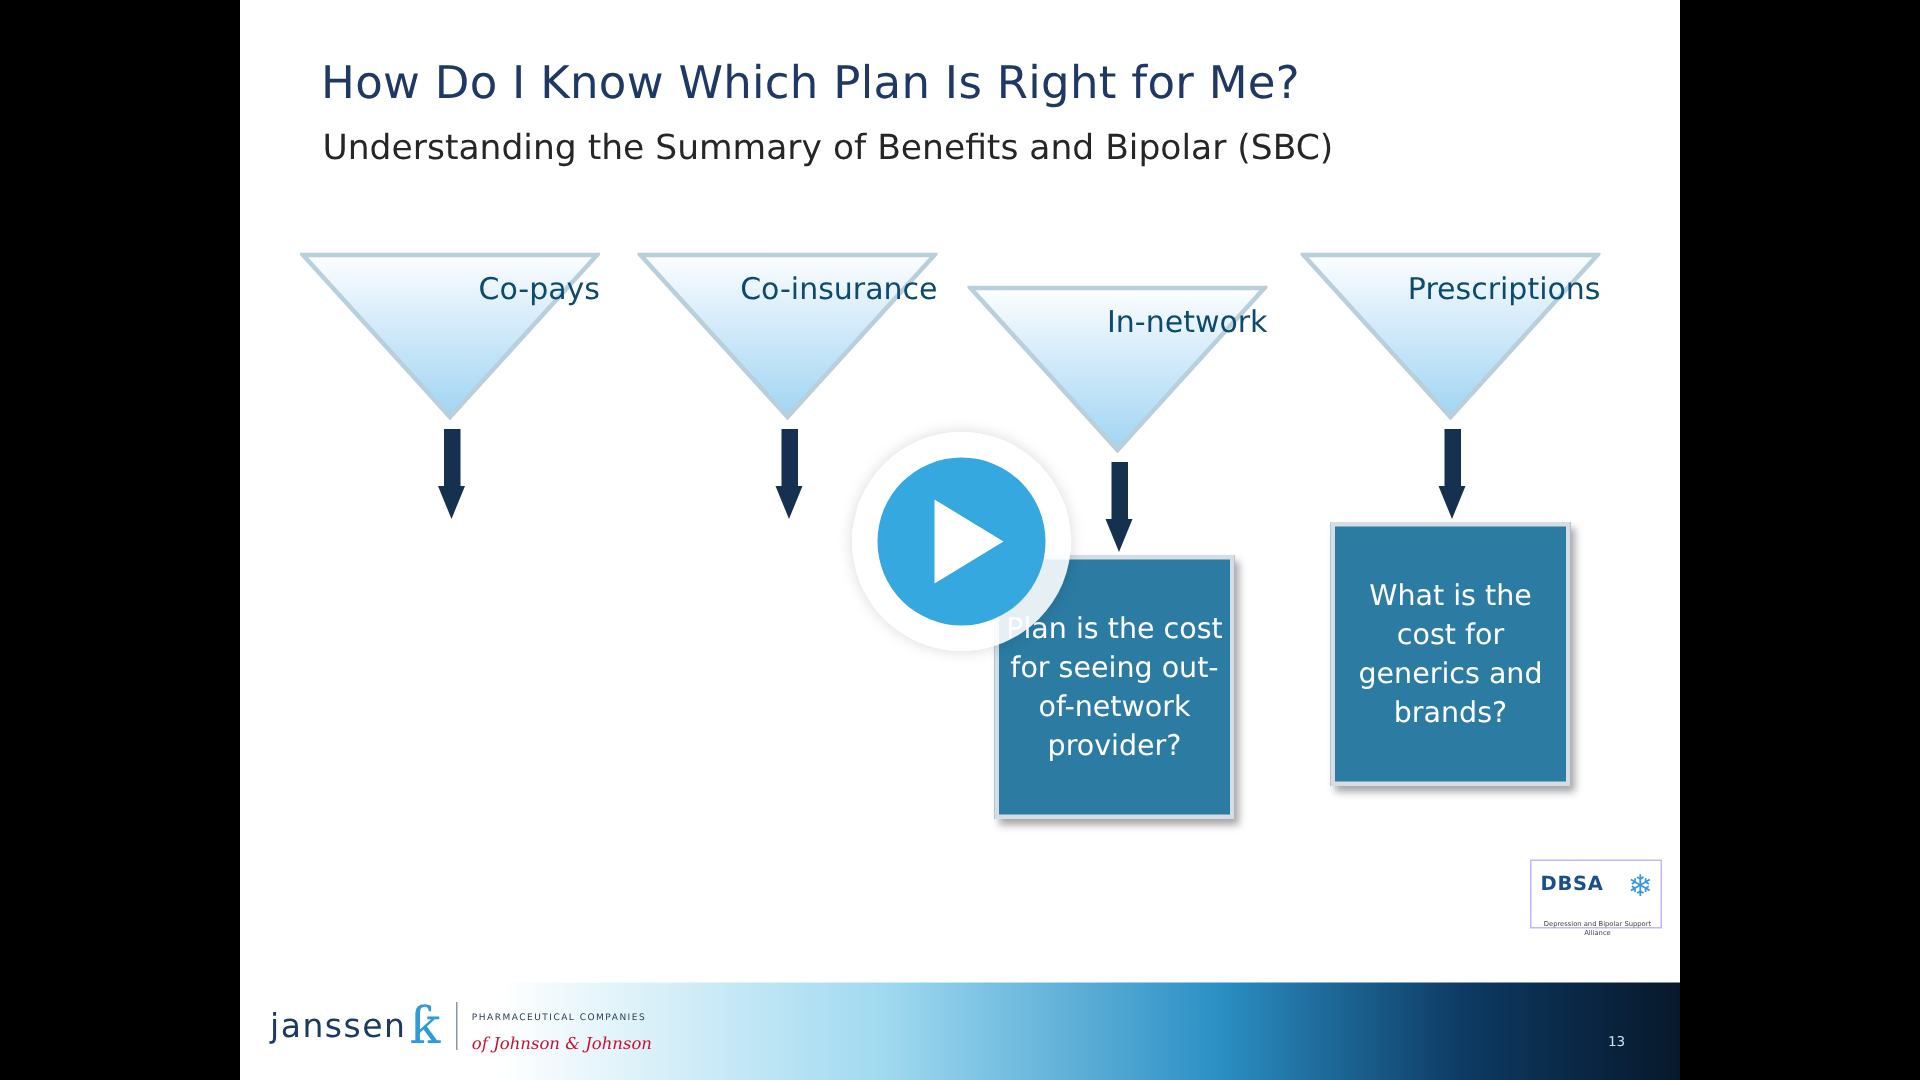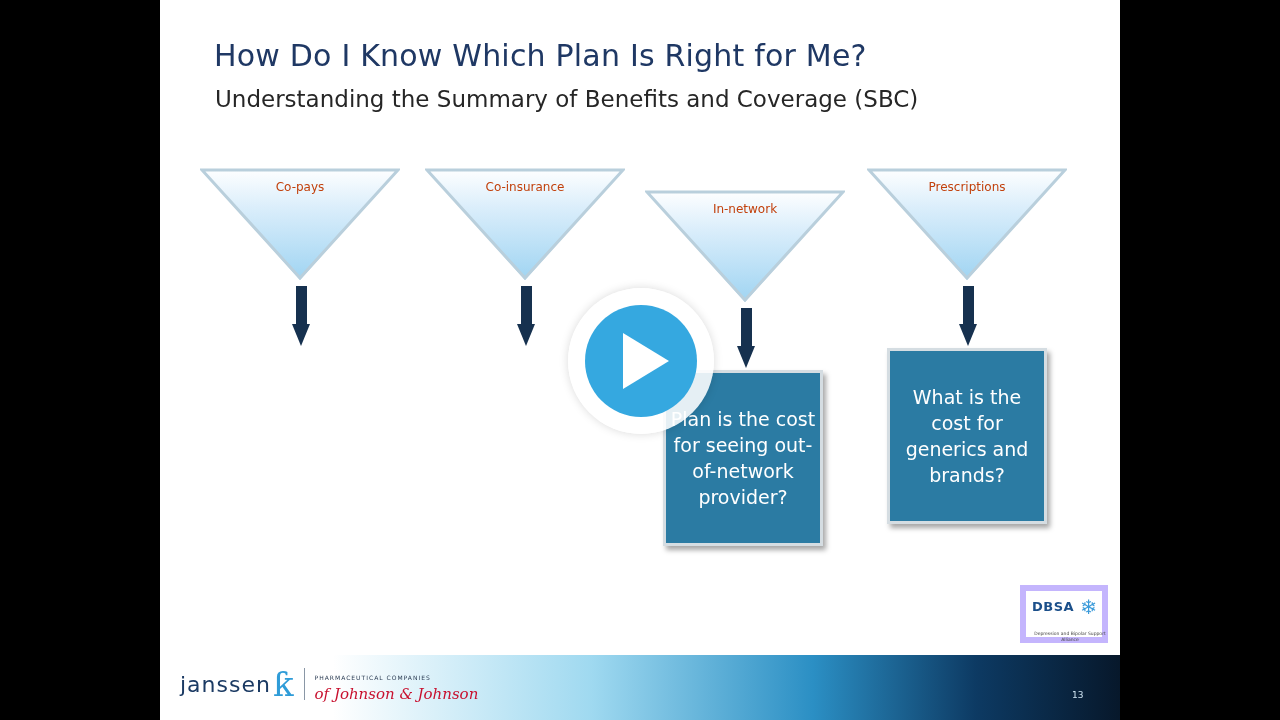--- a/index.html
+++ b/index.html
@@ -80,23 +80,23 @@
     left: 0;
     top: 0;
     width: 200px;
     height: 112px;
   }
   .funnel .label {
     position: absolute;
     left: 0;
     top: 12px;
     width: 200px;
-    text-align: center;
-    font-size: 12px;
-    color: #c2410c;
+    text-align: right;
+    font-size: 20px;
+    color: #0c4a6e;
     font-family: "DejaVu Sans", sans-serif;
     z-index: 3;
     white-space: nowrap;
   }
 
   
   .arrow {
     position: absolute;
     left: 92px;
     top: 118px;
@@ -144,25 +144,25 @@
   }
   .box-0 { left: 22px; top: 180px; }
   .box-1 { left: 18px; top: 180px; }
   .box-2 { left: 18px; top: 180px; min-height: 176px; }
   .box-3 { left: 20px; top: 180px; }
 
   
   #dbsa {
     position: absolute;
     left: 860px;
-    top: 585px;
+    top: 573px;
     width: 88px;
-    height: 58px;
+    height: 46px;
     background: #ffffff;
-    border: 6px solid #c4b5fd;
+    border: 1px solid #c4b5fd;
     box-sizing: border-box;
   }
   #dbsa .dbsa-txt {
     position: absolute;
     left: 6px;
     top: 8px;
     font-size: 13px;
     font-weight: bold;
     color: #1b4f8a;
     letter-spacing: 0.5px;
@@ -224,21 +224,21 @@
     margin: 0 10px;
   }
   #janssen .jtag {
     font-size: 6px;
     line-height: 8px;
     color: #2a3b52;
     letter-spacing: 1px;
     font-family: "DejaVu Sans", sans-serif;
   }
   #janssen .jjj {
-    font-size: 15px;
+    font-size: 11px;
     color: #c8102e;
     font-family: "DejaVu Serif", serif;
     font-style: italic;
     margin-top: 1px;
   }
   #pagenum {
     position: absolute;
     left: 912px;
     top: 35px;
     font-size: 9px;
@@ -280,21 +280,21 @@
   }
 </style>
 </head>
 <body>
 
 <div id="stage">
 
   <div id="slide">
 
     <div id="title">How Do I Know Which Plan Is Right for Me?</div>
-    <div id="subtitle">Understanding the Summary of Benefits and Coverage (SBC)</div>
+    <div id="subtitle">Understanding the Summary of Benefits and Bipolar (SBC)</div>
 
     <div class="col col-0">
       <div class="funnel">
         <div class="tri"></div>
         <svg class="tri-border" viewBox="0 0 200 112">
           <polygon points="2,2 198,2 100,110" fill="none" stroke="#b9cfdc" stroke-width="3"></polygon>
         </svg>
         <div class="label">Co-pays</div>
       </div>
       <div class="arrow">

